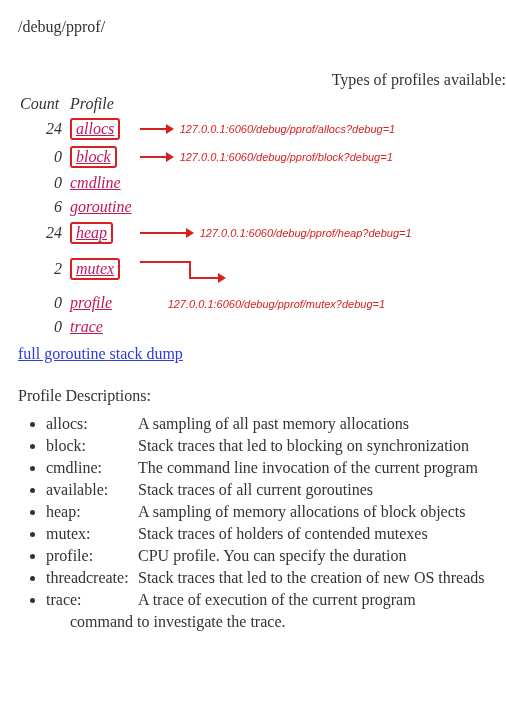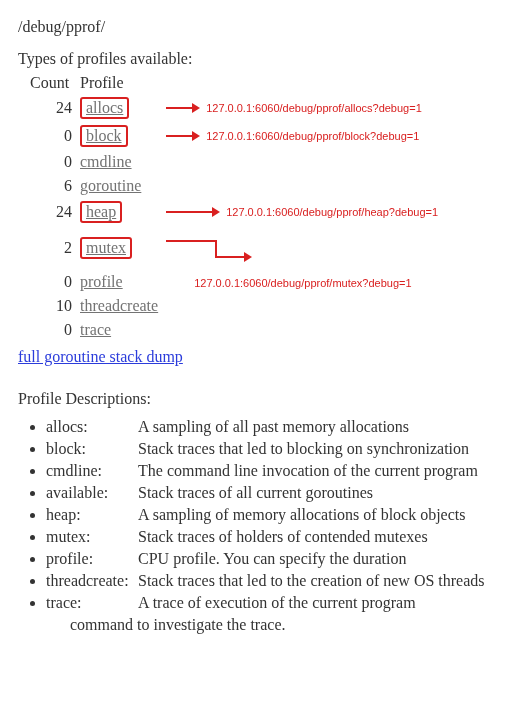--- a/index.html
+++ b/index.html
@@ -6,44 +6,46 @@
     font-family: "Times New Roman", Times, serif;
     font-size: 16px;
     color: #333;
     margin: 0;
     padding: 18px 0 18px 18px;
     width: 506px;
     box-sizing: border-box;
     overflow: hidden;
   }
   .page-title {
-    margin-bottom: 14px;
+    margin-bottom: 35px;
   }
   .section-title {
     margin-bottom: 4px;
+    text-align: right;
   }
   table.profiles {
     border-collapse: collapse;
-    margin-left: 12px;
+    margin-left: 2px;
+    font-style: italic;
   }
   table.profiles th {
     font-weight: normal;
     text-align: left;
     padding: 2px 8px 2px 0;
   }
   table.profiles td {
     padding: 3px 8px 3px 0;
     vertical-align: middle;
   }
   td.count {
     width: 42px;
     text-align: right;
   }
   a.profile-link {
-    color: #737373;
+    color: #be185d;
     text-decoration: underline;
   }
   a.dump-link {
     color: #2b3cdb;
     text-decoration: underline;
     display: inline-block;
     margin-top: 6px;
   }
   .redbox {
     display: inline-block;
@@ -194,25 +196,20 @@
     </tr>
 
     <tr>
       <td class="count">0</td>
       <td><a href="#" class="profile-link">profile</a></td>
       <td class="arrow-cell">
         <span class="anno" style="margin-left:28px;">127.0.0.1:6060/debug/pprof/mutex?debug=1</span>
       </td>
     </tr>
 
-    <tr>
-      <td class="count">10</td>
-      <td><a href="#" class="profile-link">threadcreate</a></td>
-      <td></td>
-    </tr>
 
     <tr>
       <td class="count">0</td>
       <td><a href="#" class="profile-link">trace</a></td>
       <td></td>
     </tr>
   </tbody>
 </table>
 
 <a href="#" class="dump-link">full goroutine stack dump</a>

